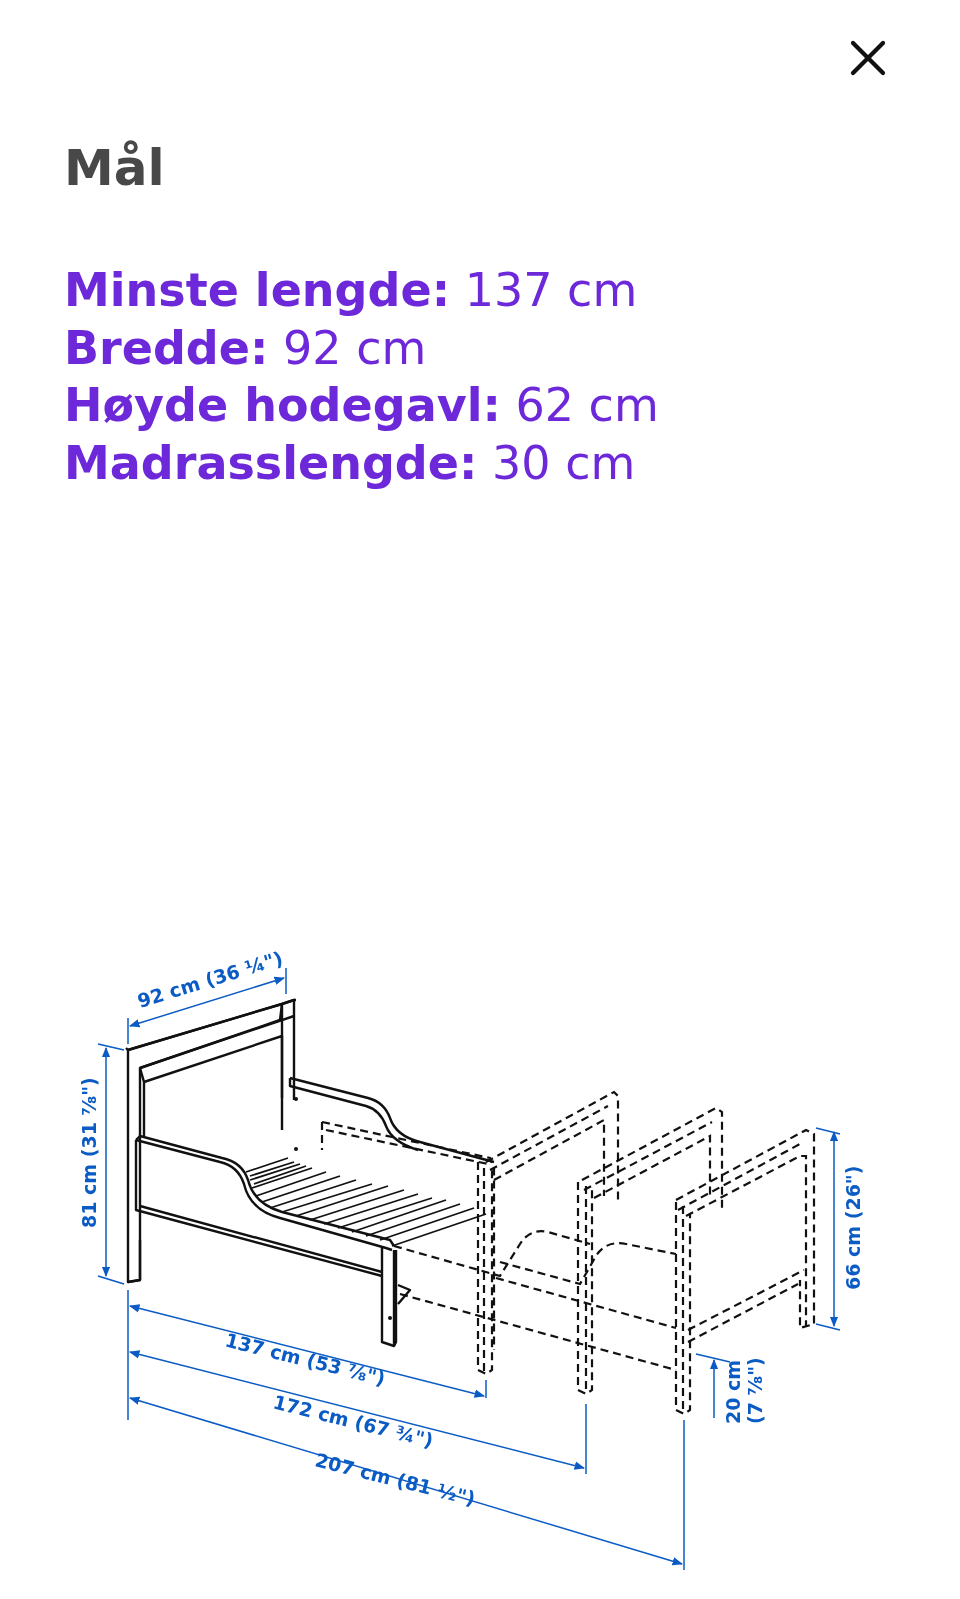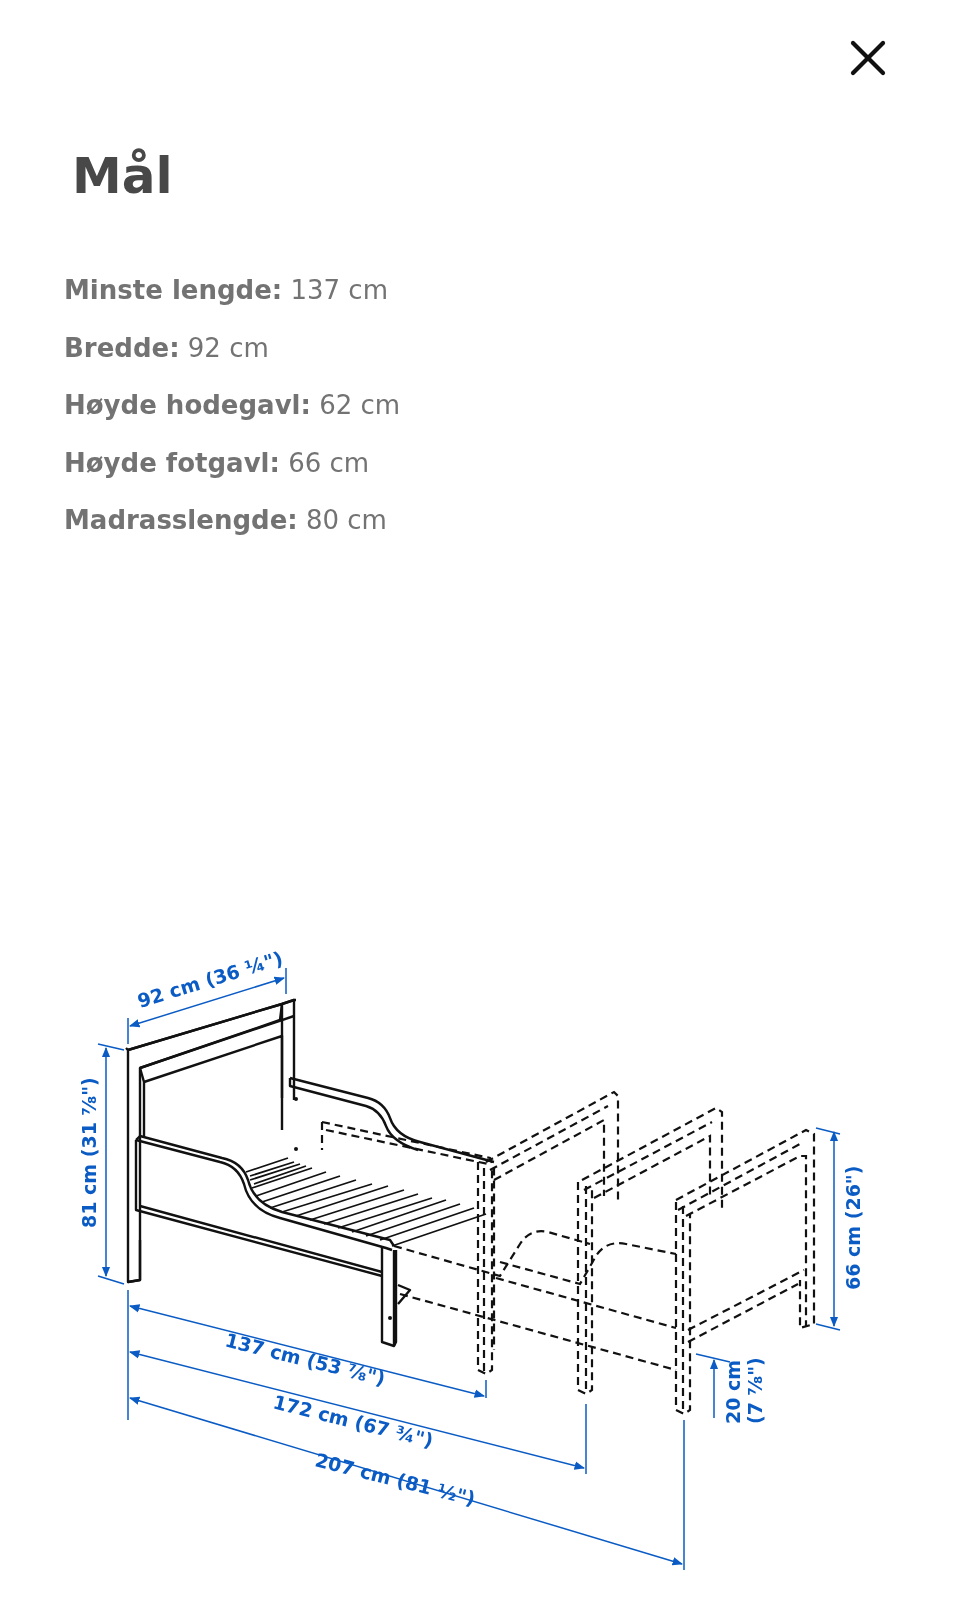--- a/index.html
+++ b/index.html
@@ -24,40 +24,40 @@
       display: flex;
       align-items: center;
       justify-content: center;
       cursor: pointer;
       border-radius: 50%;
     }
     .page-title {
       position: absolute;
       left: 64px;
       top: 138px;
-      margin: 8px;
+      margin: 0;
       font-size: 50px;
       font-weight: bold;
       color: #484848;
       letter-spacing: 0px;
       line-height: 1.2;
     }
     .spec-list {
       position: absolute;
       left: 64px;
       top: 262px;
       margin: 0;
       padding: 0;
       list-style: none;
     }
     .spec-row {
-      font-size: 26px;
+      font-size: 46px;
       line-height: 57.6px;
       white-space: nowrap;
-      color: #737373;
+      color: #6d28d9;
     }
     .spec-label {
       font-weight: bold;
     }
     .spec-value {
       font-weight: normal;
     }
     .diagram {
       position: absolute;
       left: 0;
@@ -81,22 +81,21 @@
     <line x1="35" y1="5" x2="5" y2="35" stroke="#111" stroke-width="4.2" stroke-linecap="round"></line>
   </svg>
 </div>
 
 <h1 class="page-title">Mål</h1>
 
 <ul class="spec-list">
   <li class="spec-row"><span class="spec-label">Minste lengde:</span> <span class="spec-value">137 cm</span></li>
   <li class="spec-row"><span class="spec-label">Bredde:</span> <span class="spec-value">92 cm</span></li>
   <li class="spec-row"><span class="spec-label">Høyde hodegavl:</span> <span class="spec-value">62 cm</span></li>
-  <li class="spec-row"><span class="spec-label">Høyde fotgavl:</span> <span class="spec-value">66 cm</span></li>
-  <li class="spec-row"><span class="spec-label">Madrasslengde:</span> <span class="spec-value">80 cm</span></li>
+  <li class="spec-row"><span class="spec-label">Madrasslengde:</span> <span class="spec-value">30 cm</span></li>
 </ul>
 
 <svg class="diagram" viewBox="0 930 960 669" width="960" height="669">
   <defs>
     <marker id="arr" viewBox="0 0 10 10" refX="9" refY="5" markerWidth="7" markerHeight="7" orient="auto-start-reverse">
       <path d="M0,1 L10,5 L0,9 z" fill="#0a5bc4"></path>
     </marker>
   </defs>
 
   <g stroke="#111" stroke-width="2.4" fill="none" stroke-linejoin="round">

